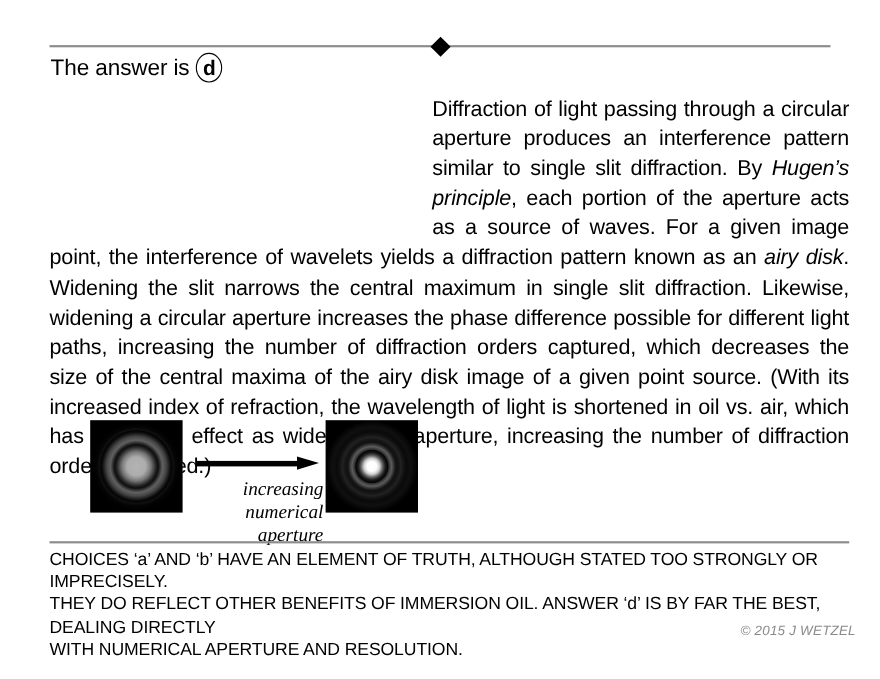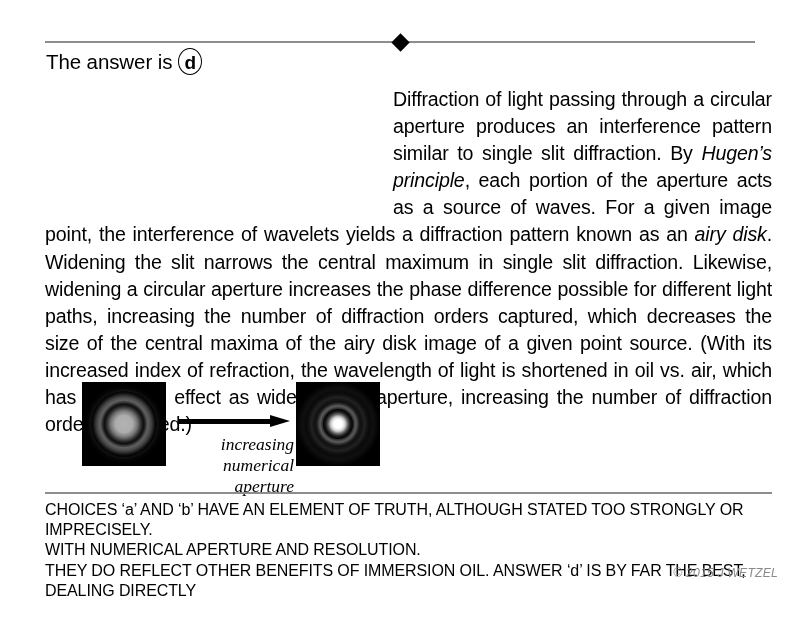--- a/index.html
+++ b/index.html
@@ -319,19 +319,19 @@
       <div class="airy-core right-ring1"></div>
       <div class="airy-core right-core"></div>
     </div>
 
   </div>
 
   <div class="bottom-rule"></div>
 
   <div class="footer">
     <div>CHOICES ‘a’ AND ‘b’ HAVE AN ELEMENT OF TRUTH, ALTHOUGH STATED TOO STRONGLY OR IMPRECISELY.</div>
+    <div>THEY DO REFLECT OTHER BENEFITS OF IMMERSION OIL.  ANSWER ‘d’ IS BY FAR THE BEST, DEALING DIRECTLY</div>
     <div>WITH NUMERICAL APERTURE AND RESOLUTION.</div>
-    <div>THEY DO REFLECT OTHER BENEFITS OF IMMERSION OIL.  ANSWER ‘d’ IS BY FAR THE BEST, DEALING DIRECTLY</div>
   </div>
 
   <div class="copyright">© 2015 J WETZEL</div>
 
 </div>
 
 </body></html>

